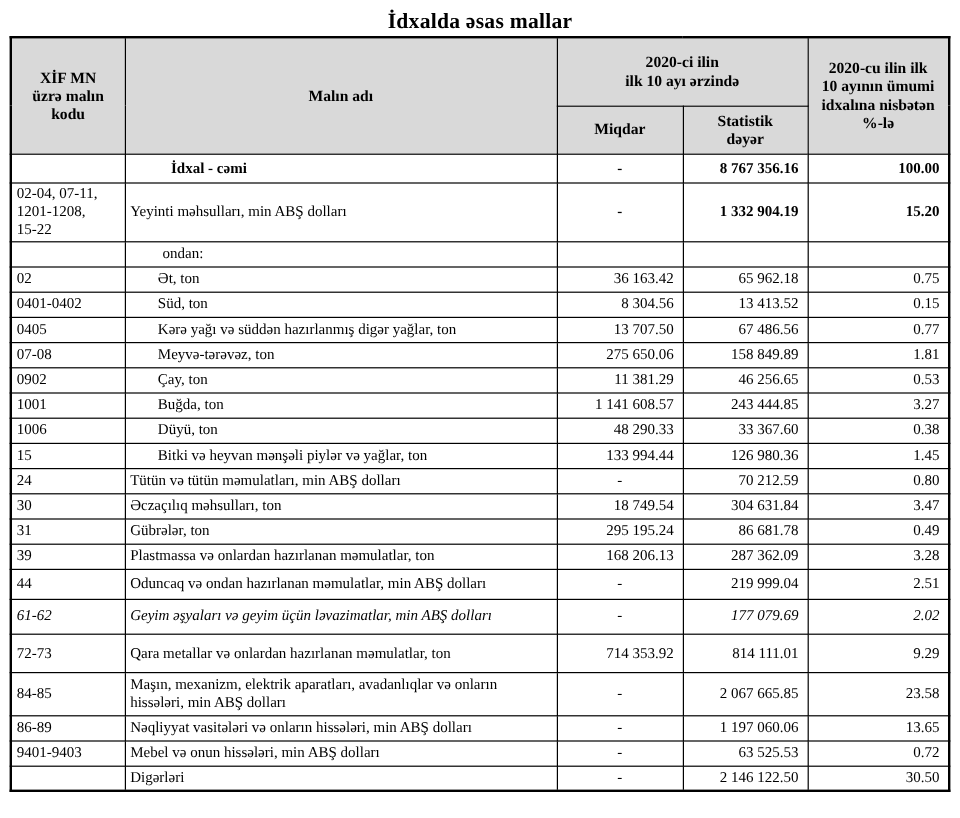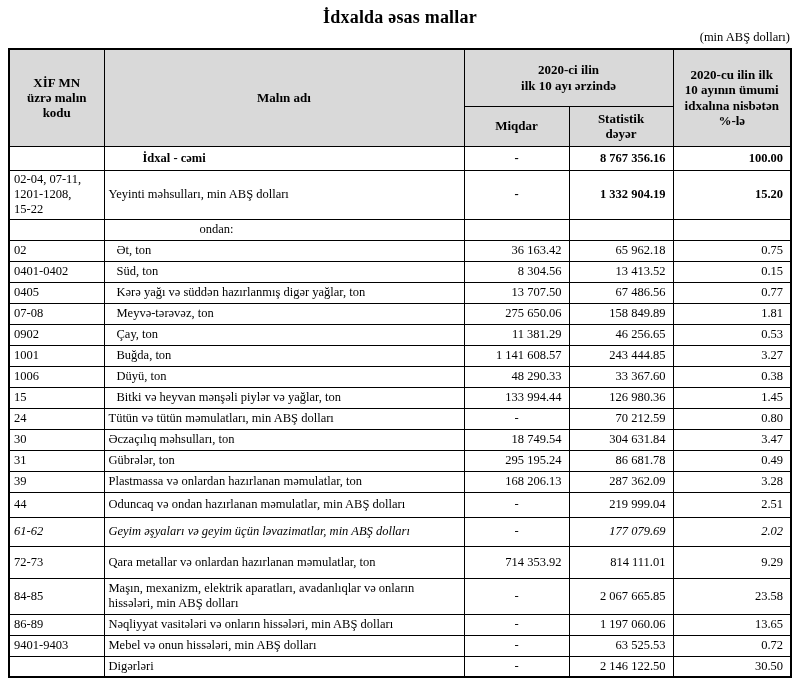--- a/index.html
+++ b/index.html
@@ -65,34 +65,31 @@
   tbody tr:nth-child(17) { height: 29px; font-style: italic; }
   tbody tr:nth-child(18) { height: 32px; }
   tbody tr:nth-child(19) { height: 36px; margin-top: 21px; }
 
   td.c-code { text-align: left; white-space: pre-line; }
   td.c-name { text-align: left; }
   td.c-num  { text-align: right; padding-right: 7px; white-space: nowrap; }
   td.c-num.dash { text-align: center; padding-right: 4px; }
 
   tr.ind-lead  td.c-name { padding-left: 38px; }
-  tr.ind-item  td.c-name { padding-left: 12px; }
-  tr.ind-ondan td.c-name { padding-left: 95px; }
+  tr.ind-item  td.c-name { padding-left: 27px; }
+  tr.ind-ondan td.c-name { padding-left: 31px; }
 
   tr.bold-name td.c-name { font-weight: bold; }
   tr.bold-vals td.c-num  { font-weight: bold; }
 </style>
 </head>
 <body>
 
 <div class="page">
   <div class="title">İdxalda əsas mallar</div>
-  <div class="unit-note-wrap">
-    <span>(min ABŞ dolları)</span>
-  </div>
 
   <table class="main">
     <colgroup>
       <col class="c1">
         <col class="c2">
         <col class="c3">
         <col class="c4">
         <col class="c5">
     </colgroup>
     <thead>

